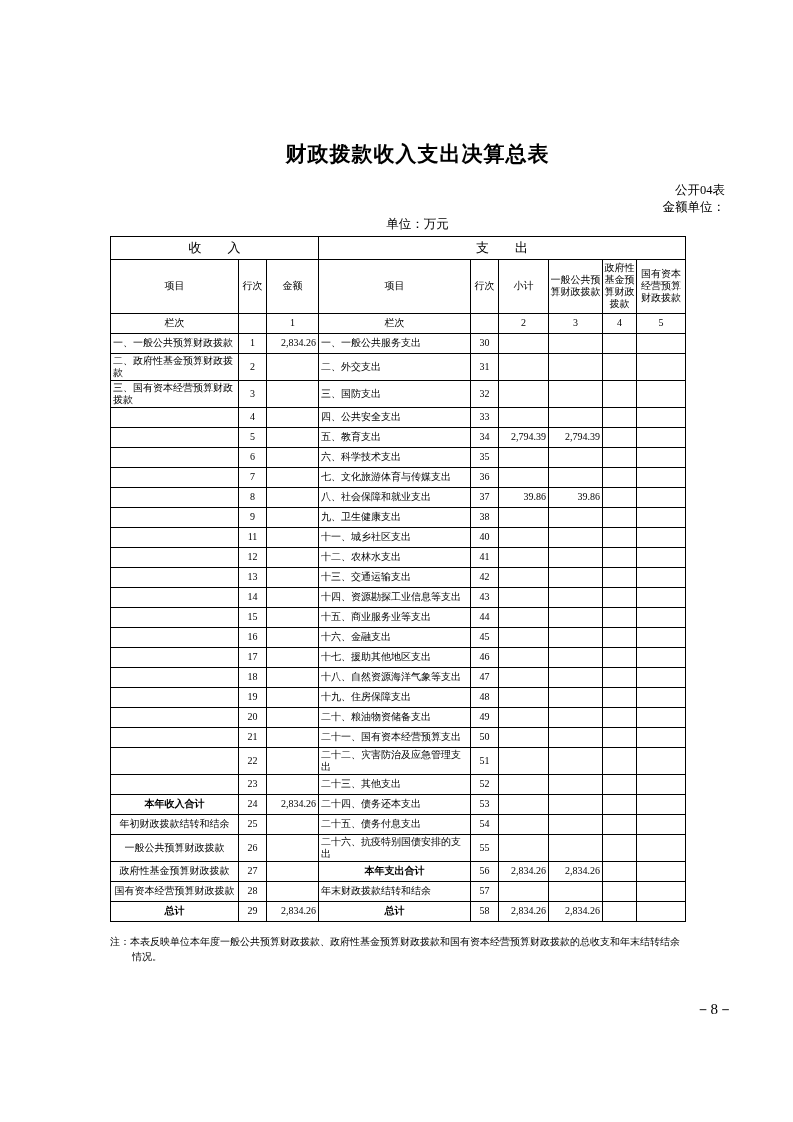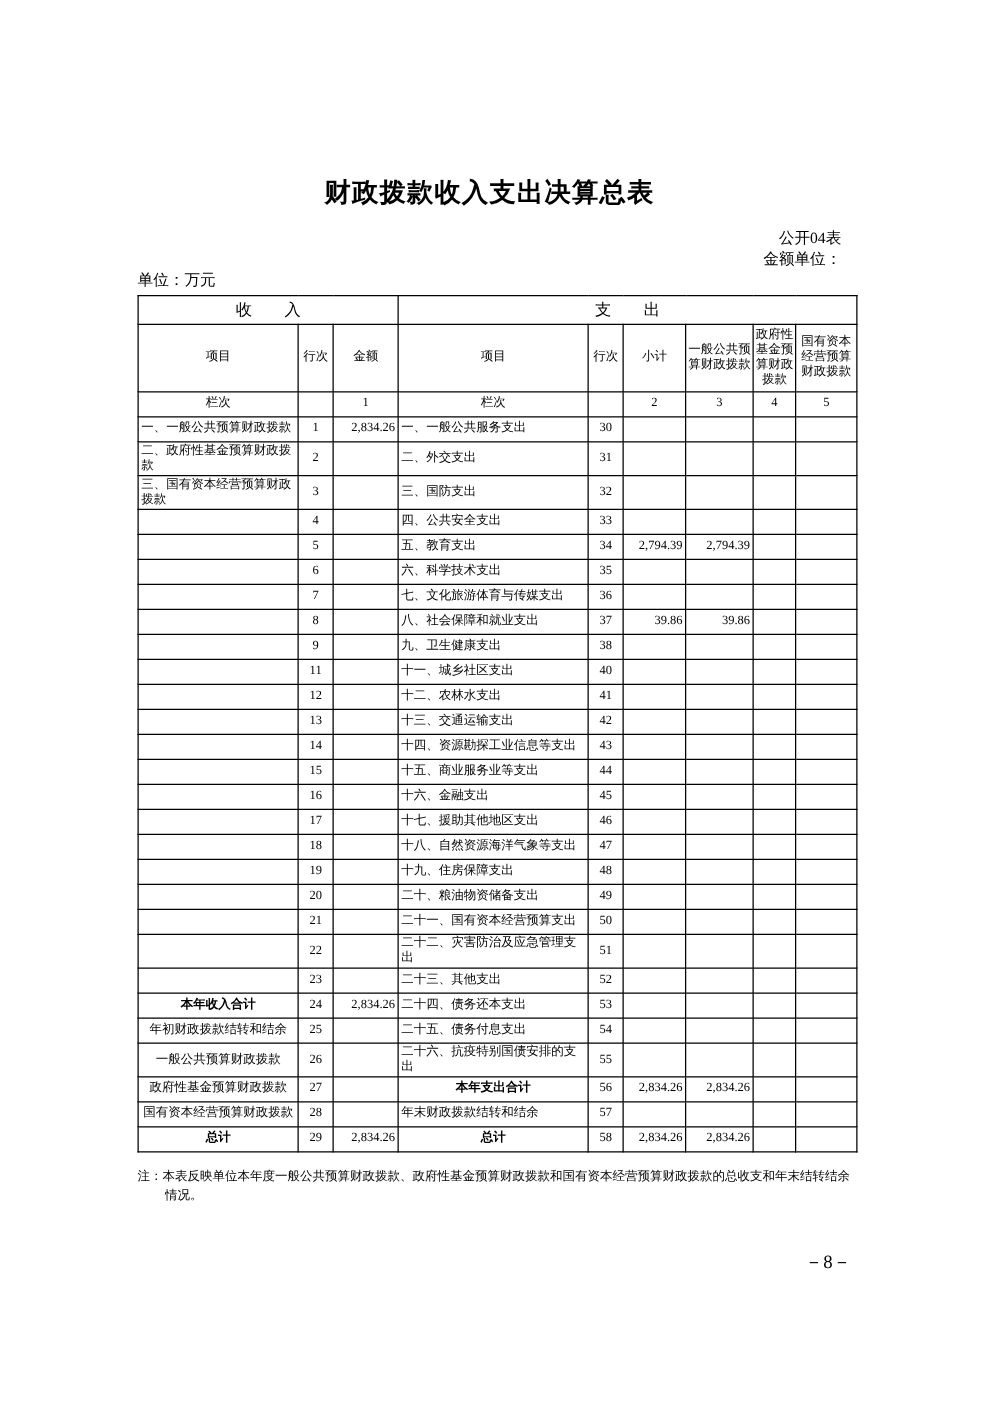--- a/index.html
+++ b/index.html
@@ -4,32 +4,32 @@
 <style>
   * { box-sizing: border-box; margin: 0; padding: 0; }
   html, body { background: #ffffff; }
   body {
     width: 793px; height: 1122px;
     font-family: "Liberation Serif", "DejaVu Serif", serif;
     color: #000;
     position: relative;
     overflow: hidden;
   }
-  .content { padding: 140px 120px 0 110px; }
+  .content { padding: 140px 68px 0 110px; }
 
   .title {
     text-align: center;
     font-size: 21px;
     font-weight: bold;
     letter-spacing: 1px;
     margin-bottom: 14px;
   }
   .meta-right { text-align: right; font-size: 12.5px; line-height: 1.35; }
   .unit-row {
-    display: flex; justify-content: flex-start;
+    display: flex; justify-content: center;
     font-size: 12.5px; line-height: 1.35; margin-bottom: 3px;
   }
 
   table.main {
     border-collapse: collapse;
     width: 575px;
     table-layout: fixed;
     font-size: 10px;
     border-radius: 10px;
   }

